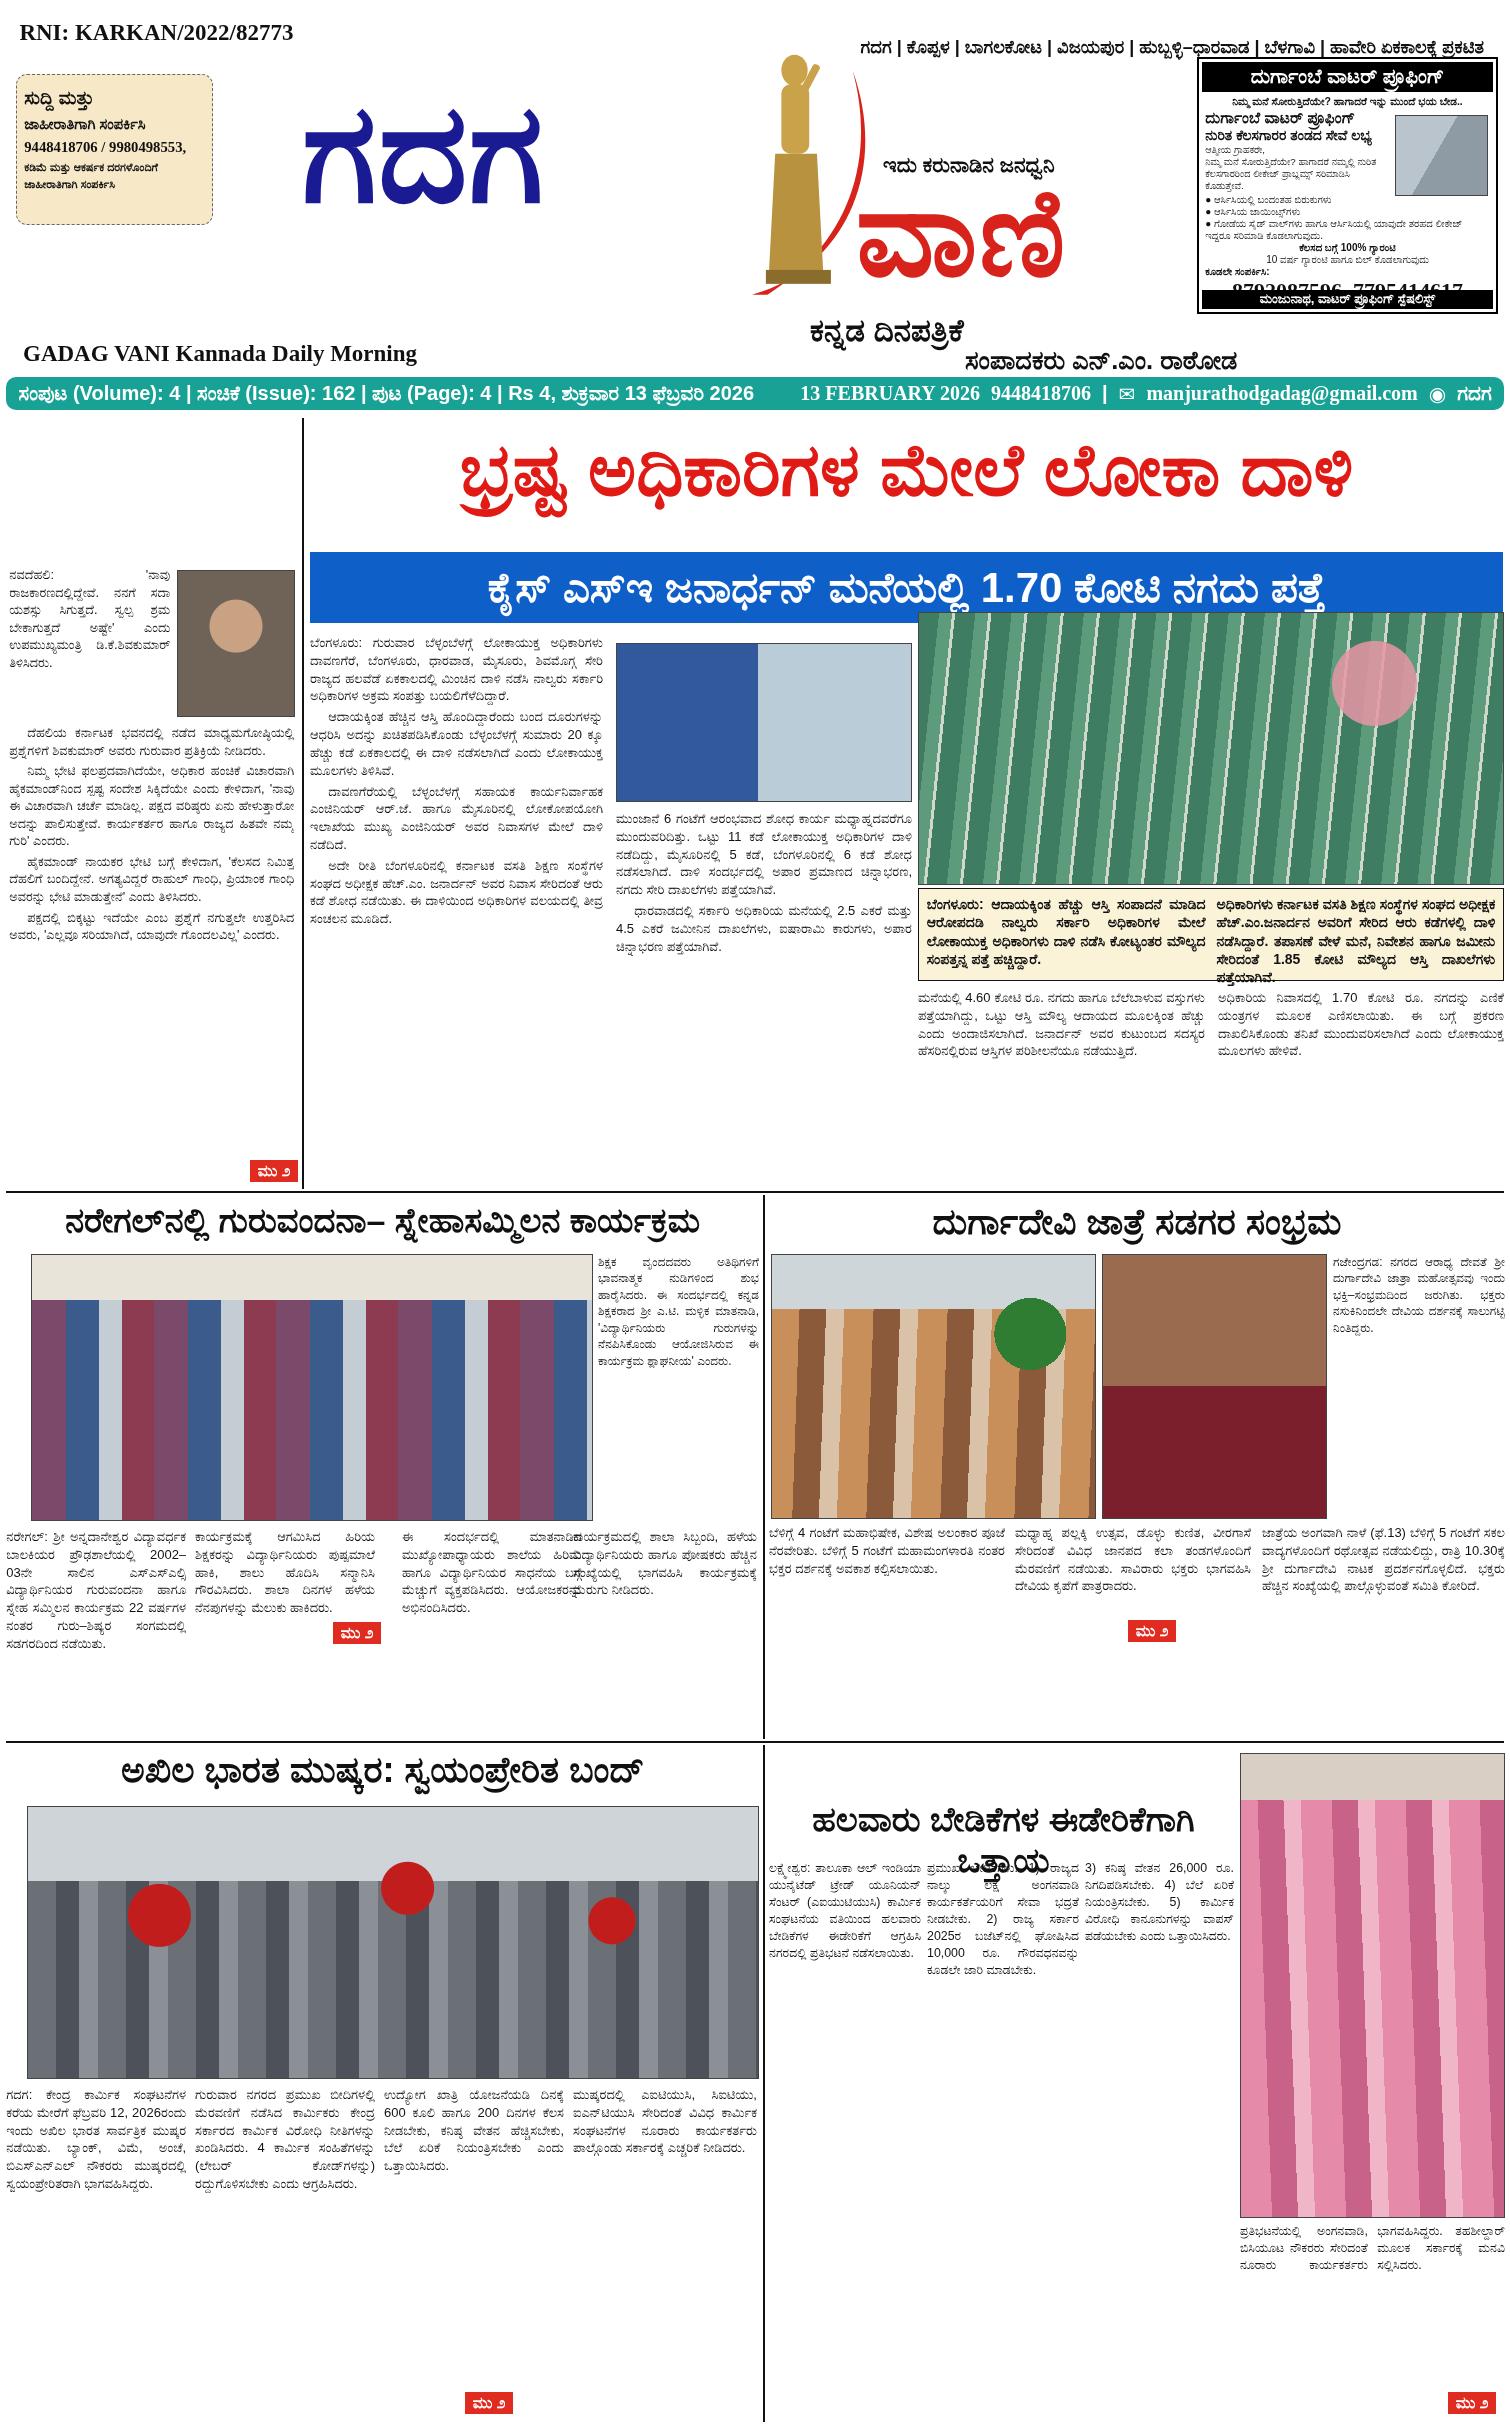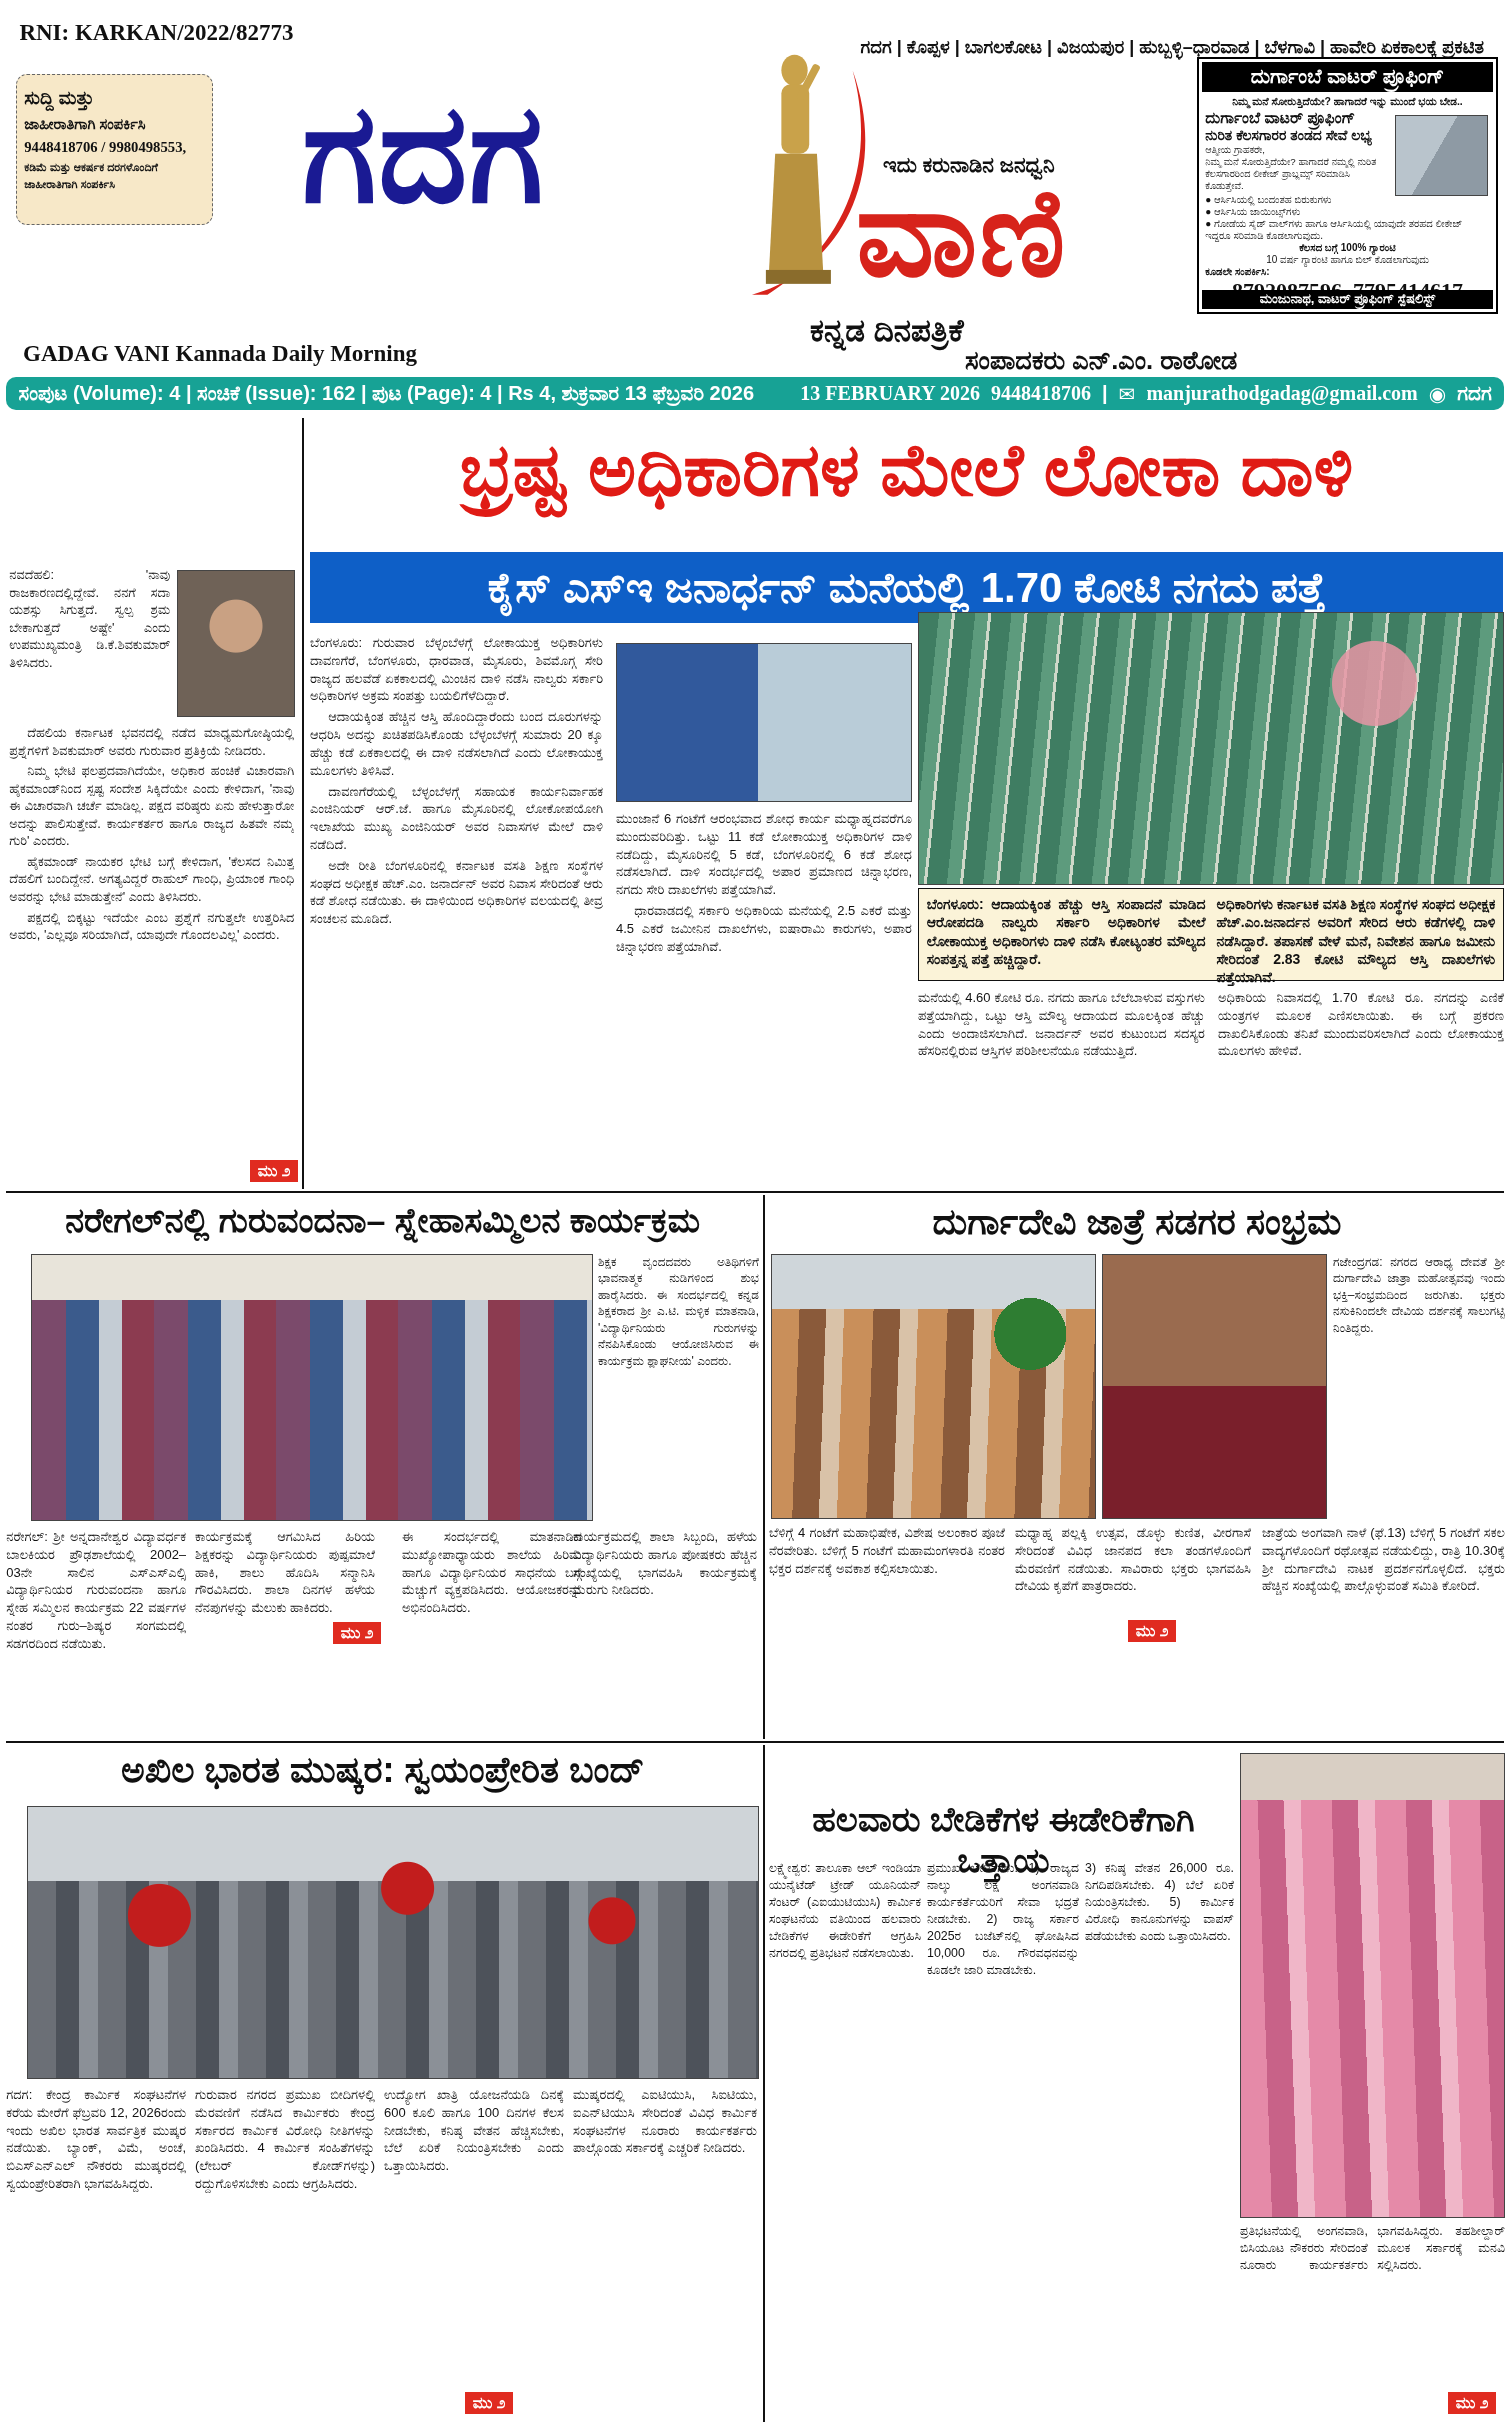--- a/index.html
+++ b/index.html
@@ -169,21 +169,21 @@
 
   <div class="ph p-suspect" style="left:616px;top:643px;width:296px;height:159px;"></div>
   <div class="col" style="left:616px;top:810px;width:296px;height:377px;">
     <p class="lead">ಮುಂಜಾನೆ 6 ಗಂಟೆಗೆ ಆರಂಭವಾದ ಶೋಧ ಕಾರ್ಯ ಮಧ್ಯಾಹ್ನದವರೆಗೂ ಮುಂದುವರಿದಿತ್ತು. ಒಟ್ಟು 11 ಕಡೆ ಲೋಕಾಯುಕ್ತ ಅಧಿಕಾರಿಗಳ ದಾಳಿ ನಡೆದಿದ್ದು, ಮೈಸೂರಿನಲ್ಲಿ 5 ಕಡೆ, ಬೆಂಗಳೂರಿನಲ್ಲಿ 6 ಕಡೆ ಶೋಧ ನಡೆಸಲಾಗಿದೆ. ದಾಳಿ ಸಂದರ್ಭದಲ್ಲಿ ಅಪಾರ ಪ್ರಮಾಣದ ಚಿನ್ನಾಭರಣ, ನಗದು ಸೇರಿ ದಾಖಲೆಗಳು ಪತ್ತೆಯಾಗಿವೆ.</p>
     <p>ಧಾರವಾಡದಲ್ಲಿ ಸರ್ಕಾರಿ ಅಧಿಕಾರಿಯ ಮನೆಯಲ್ಲಿ 2.5 ಎಕರೆ ಮತ್ತು 4.5 ಎಕರೆ ಜಮೀನಿನ ದಾಖಲೆಗಳು, ಐಷಾರಾಮಿ ಕಾರುಗಳು, ಅಪಾರ ಚಿನ್ನಾಭರಣ ಪತ್ತೆಯಾಗಿವೆ.</p>
   </div>
 
   <div class="ph p-cash" style="left:918px;top:612px;width:586px;height:273px;"></div>
   <div class="abs caption" style="left:918px;top:888px;width:586px;height:93px;">
     <div>ಬೆಂಗಳೂರು: ಆದಾಯಕ್ಕಿಂತ ಹೆಚ್ಚು ಆಸ್ತಿ ಸಂಪಾದನೆ ಮಾಡಿದ ಆರೋಪದಡಿ ನಾಲ್ವರು ಸರ್ಕಾರಿ ಅಧಿಕಾರಿಗಳ ಮೇಲೆ ಲೋಕಾಯುಕ್ತ ಅಧಿಕಾರಿಗಳು ದಾಳಿ ನಡೆಸಿ ಕೋಟ್ಯಂತರ ಮೌಲ್ಯದ ಸಂಪತ್ತನ್ನ ಪತ್ತೆ ಹಚ್ಚಿದ್ದಾರೆ.</div>
-    <div>ಅಧಿಕಾರಿಗಳು ಕರ್ನಾಟಕ ವಸತಿ ಶಿಕ್ಷಣ ಸಂಸ್ಥೆಗಳ ಸಂಘದ ಅಧೀಕ್ಷಕ ಹೆಚ್.ಎಂ.ಜನಾರ್ದನ ಅವರಿಗೆ ಸೇರಿದ ಆರು ಕಡೆಗಳಲ್ಲಿ ದಾಳಿ ನಡೆಸಿದ್ದಾರೆ. ತಪಾಸಣೆ ವೇಳೆ ಮನೆ, ನಿವೇಶನ ಹಾಗೂ ಜಮೀನು ಸೇರಿದಂತೆ 2.83 ಕೋಟಿ ಮೌಲ್ಯದ ಆಸ್ತಿ ದಾಖಲೆಗಳು ಪತ್ತೆಯಾಗಿವೆ.</div>
+    <div>ಅಧಿಕಾರಿಗಳು ಕರ್ನಾಟಕ ವಸತಿ ಶಿಕ್ಷಣ ಸಂಸ್ಥೆಗಳ ಸಂಘದ ಅಧೀಕ್ಷಕ ಹೆಚ್.ಎಂ.ಜನಾರ್ದನ ಅವರಿಗೆ ಸೇರಿದ ಆರು ಕಡೆಗಳಲ್ಲಿ ದಾಳಿ ನಡೆಸಿದ್ದಾರೆ. ತಪಾಸಣೆ ವೇಳೆ ಮನೆ, ನಿವೇಶನ ಹಾಗೂ ಜಮೀನು ಸೇರಿದಂತೆ 1.85 ಕೋಟಿ ಮೌಲ್ಯದ ಆಸ್ತಿ ದಾಖಲೆಗಳು ಪತ್ತೆಯಾಗಿವೆ.</div>
   </div>
   <div class="col" style="left:918px;top:989px;width:287px;height:198px;">
     <p class="lead">ಮನೆಯಲ್ಲಿ 4.60 ಕೋಟಿ ರೂ. ನಗದು ಹಾಗೂ ಬೆಲೆಬಾಳುವ ವಸ್ತುಗಳು ಪತ್ತೆಯಾಗಿದ್ದು, ಒಟ್ಟು ಆಸ್ತಿ ಮೌಲ್ಯ ಆದಾಯದ ಮೂಲಕ್ಕಿಂತ ಹೆಚ್ಚು ಎಂದು ಅಂದಾಜಿಸಲಾಗಿದೆ. ಜನಾರ್ದನ್ ಅವರ ಕುಟುಂಬದ ಸದಸ್ಯರ ಹೆಸರಿನಲ್ಲಿರುವ ಆಸ್ತಿಗಳ ಪರಿಶೀಲನೆಯೂ ನಡೆಯುತ್ತಿದೆ.</p>
   </div>
   <div class="col" style="left:1218px;top:989px;width:286px;height:198px;">
     <p class="lead">ಅಧಿಕಾರಿಯ ನಿವಾಸದಲ್ಲಿ 1.70 ಕೋಟಿ ರೂ. ನಗದನ್ನು ಎಣಿಕೆ ಯಂತ್ರಗಳ ಮೂಲಕ ಎಣಿಸಲಾಯಿತು. ಈ ಬಗ್ಗೆ ಪ್ರಕರಣ ದಾಖಲಿಸಿಕೊಂಡು ತನಿಖೆ ಮುಂದುವರಿಸಲಾಗಿದೆ ಎಂದು ಲೋಕಾಯುಕ್ತ ಮೂಲಗಳು ಹೇಳಿವೆ.</p>
   </div>
 
   <div class="abs headline" style="left:7.7px;top:1200px;width:750px;font-size:34px;text-align:center;">ನರೇಗಲ್‌ನಲ್ಲಿ ಗುರುವಂದನಾ– ಸ್ನೇಹಾಸಮ್ಮಿಲನ ಕಾರ್ಯಕ್ರಮ</div>
   <div class="ph p-naregal" style="left:31px;top:1254px;width:562px;height:267px;"></div>
@@ -223,21 +223,21 @@
 
   <div class="abs headline" style="left:7.7px;top:1748px;width:750px;font-size:36px;text-align:center;">ಅಖಿಲ ಭಾರತ ಮುಷ್ಕರ: ಸ್ವಯಂಪ್ರೇರಿತ ಬಂದ್</div>
   <div class="ph p-protest" style="left:27px;top:1806px;width:732px;height:273px;"></div>
   <div class="col" style="left:6.2px;top:2086px;width:180px;height:333px;">
       <p class="lead">ಗದಗ: ಕೇಂದ್ರ ಕಾರ್ಮಿಕ ಸಂಘಟನೆಗಳ ಕರೆಯ ಮೇರೆಗೆ ಫೆಬ್ರವರಿ 12, 2026ರಂದು ಇಂದು ಅಖಿಲ ಭಾರತ ಸಾರ್ವತ್ರಿಕ ಮುಷ್ಕರ ನಡೆಯಿತು. ಬ್ಯಾಂಕ್, ವಿಮೆ, ಅಂಚೆ, ಬಿಎಸ್ಎನ್ಎಲ್ ನೌಕರರು ಮುಷ್ಕರದಲ್ಲಿ ಸ್ವಯಂಪ್ರೇರಿತರಾಗಿ ಭಾಗವಹಿಸಿದ್ದರು.</p>
     </div>
   <div class="col" style="left:195px;top:2086px;width:180px;height:333px;">
       <p class="lead">ಗುರುವಾರ ನಗರದ ಪ್ರಮುಖ ಬೀದಿಗಳಲ್ಲಿ ಮೆರವಣಿಗೆ ನಡೆಸಿದ ಕಾರ್ಮಿಕರು ಕೇಂದ್ರ ಸರ್ಕಾರದ ಕಾರ್ಮಿಕ ವಿರೋಧಿ ನೀತಿಗಳನ್ನು ಖಂಡಿಸಿದರು. 4 ಕಾರ್ಮಿಕ ಸಂಹಿತೆಗಳನ್ನು (ಲೇಬರ್ ಕೋಡ್‌ಗಳನ್ನು) ರದ್ದುಗೊಳಿಸಬೇಕು ಎಂದು ಆಗ್ರಹಿಸಿದರು.</p>
     </div>
   <div class="col" style="left:384px;top:2086px;width:180px;height:333px;">
-      <p class="lead">ಉದ್ಯೋಗ ಖಾತ್ರಿ ಯೋಜನೆಯಡಿ ದಿನಕ್ಕೆ 600 ಕೂಲಿ ಹಾಗೂ 100 ದಿನಗಳ ಕೆಲಸ ನೀಡಬೇಕು, ಕನಿಷ್ಠ ವೇತನ ಹೆಚ್ಚಿಸಬೇಕು, ಬೆಲೆ ಏರಿಕೆ ನಿಯಂತ್ರಿಸಬೇಕು ಎಂದು ಒತ್ತಾಯಿಸಿದರು.</p>
+      <p class="lead">ಉದ್ಯೋಗ ಖಾತ್ರಿ ಯೋಜನೆಯಡಿ ದಿನಕ್ಕೆ 600 ಕೂಲಿ ಹಾಗೂ 200 ದಿನಗಳ ಕೆಲಸ ನೀಡಬೇಕು, ಕನಿಷ್ಠ ವೇತನ ಹೆಚ್ಚಿಸಬೇಕು, ಬೆಲೆ ಏರಿಕೆ ನಿಯಂತ್ರಿಸಬೇಕು ಎಂದು ಒತ್ತಾಯಿಸಿದರು.</p>
     </div>
   <div class="col" style="left:573px;top:2086px;width:184px;height:333px;">
       <p class="lead">ಮುಷ್ಕರದಲ್ಲಿ ಎಐಟಿಯುಸಿ, ಸಿಐಟಿಯು, ಐಎನ್‌ಟಿಯುಸಿ ಸೇರಿದಂತೆ ವಿವಿಧ ಕಾರ್ಮಿಕ ಸಂಘಟನೆಗಳ ನೂರಾರು ಕಾರ್ಯಕರ್ತರು ಪಾಲ್ಗೊಂಡು ಸರ್ಕಾರಕ್ಕೆ ಎಚ್ಚರಿಕೆ ನೀಡಿದರು.</p>
     </div>
   <span class="cont" style="left:465px;top:2392px;">ಮು ೨</span>
 
   <div class="abs headline" style="left:771px;top:1799px;width:465px;font-size:34px;text-align:center;">ಹಲವಾರು ಬೇಡಿಕೆಗಳ ಈಡೇರಿಕೆಗಾಗಿ ಒತ್ತಾಯ</div>
   <div class="ph p-pink" style="left:1240px;top:1753px;width:265px;height:465px;"></div>
   <div class="col" style="left:769px;top:1860px;width:152px;height:560px;font-size:12.4px;">
       <p class="lead">ಲಕ್ಷ್ಮೇಶ್ವರ: ತಾಲೂಕಾ ಆಲ್ ಇಂಡಿಯಾ ಯುನೈಟೆಡ್ ಟ್ರೇಡ್ ಯೂನಿಯನ್ ಸೆಂಟರ್ (ಎಐಯುಟಿಯುಸಿ) ಕಾರ್ಮಿಕ ಸಂಘಟನೆಯ ವತಿಯಿಂದ ಹಲವಾರು ಬೇಡಿಕೆಗಳ ಈಡೇರಿಕೆಗೆ ಆಗ್ರಹಿಸಿ ನಗರದಲ್ಲಿ ಪ್ರತಿಭಟನೆ ನಡೆಸಲಾಯಿತು.</p>

